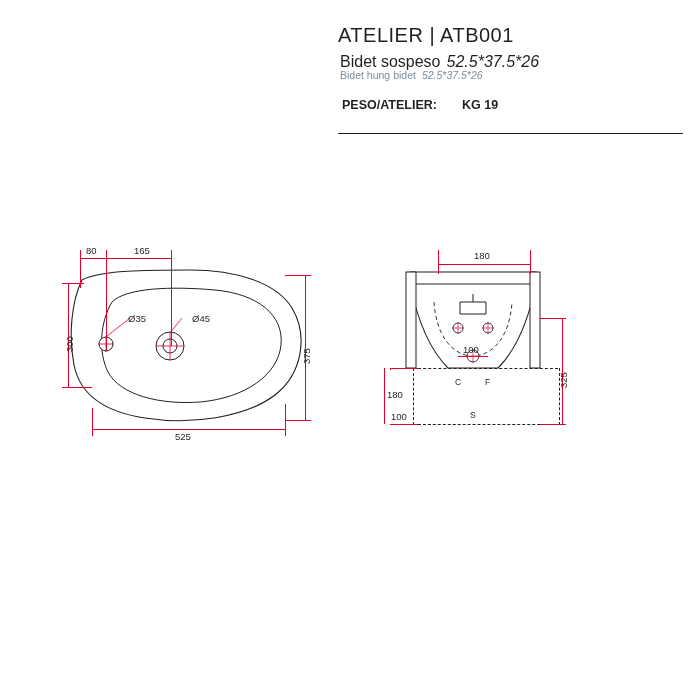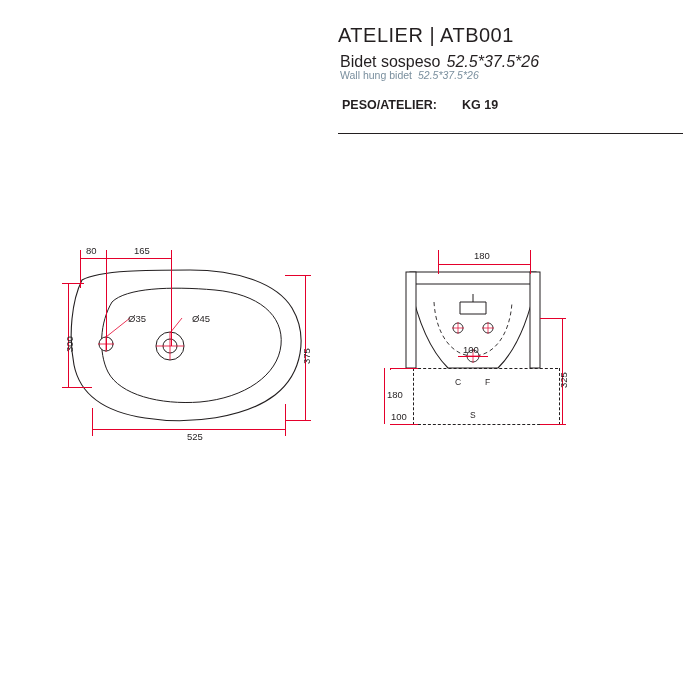--- a/index.html
+++ b/index.html
@@ -104,21 +104,21 @@
 
 <div id="page">
 
   <div class="hdr-title">ATELIER | ATB001</div>
 
   <div class="hdr-sub1">
     <span>Bidet sospeso</span><span class="dims">52.5*37.5*26</span>
   </div>
 
   <div class="hdr-sub2">
-    <span>Wall hung bidet</span><span class="dims">52.5*37.5*26</span>
+    <span>Bidet hung bidet</span><span class="dims">52.5*37.5*26</span>
   </div>
 
   <div class="hdr-weight-label">PESO/ATELIER:</div>
   <div class="hdr-weight-value">KG 19</div>
   <div class="hdr-rule"></div>
 
   <div class="svgwrap" style="left:60px; top:240px;">
     <svg width="260" height="210" viewBox="0 0 260 210">
 
       <path d="M 22 40
@@ -166,21 +166,21 @@
   <div class="dimtext vert" style="left:64px; top:352px;">300</div>
 
   <div class="dimline v" style="left:305px; top:275px; height:145px;"></div>
   <div class="ext h" style="left:285px; top:275px; width:26px;"></div>
   <div class="ext h" style="left:285px; top:420px; width:26px;"></div>
   <div class="dimtext vert" style="left:301px; top:364px;">375</div>
 
   <div class="dimline h" style="left:92px; top:429px; width:193px;"></div>
   <div class="ext v" style="left:92px; top:408px; height:28px;"></div>
   <div class="ext v" style="left:285px; top:404px; height:32px;"></div>
-  <div class="dimtext" style="left:187px; top:431px;">525</div>
+  <div class="dimtext" style="left:175px; top:431px;">525</div>
 
   <div class="svgwrap" style="left:398px; top:258px;">
     <svg width="150" height="130" viewBox="0 0 150 130">
 
       <path d="M 12 14
                L 138 14
                L 138 26
                C 132 55, 122 88, 100 110
                L 50 110
                C 28 88, 18 55, 12 26 Z" fill="#ffffff" stroke="#231f20" stroke-width="1.1"></path>

